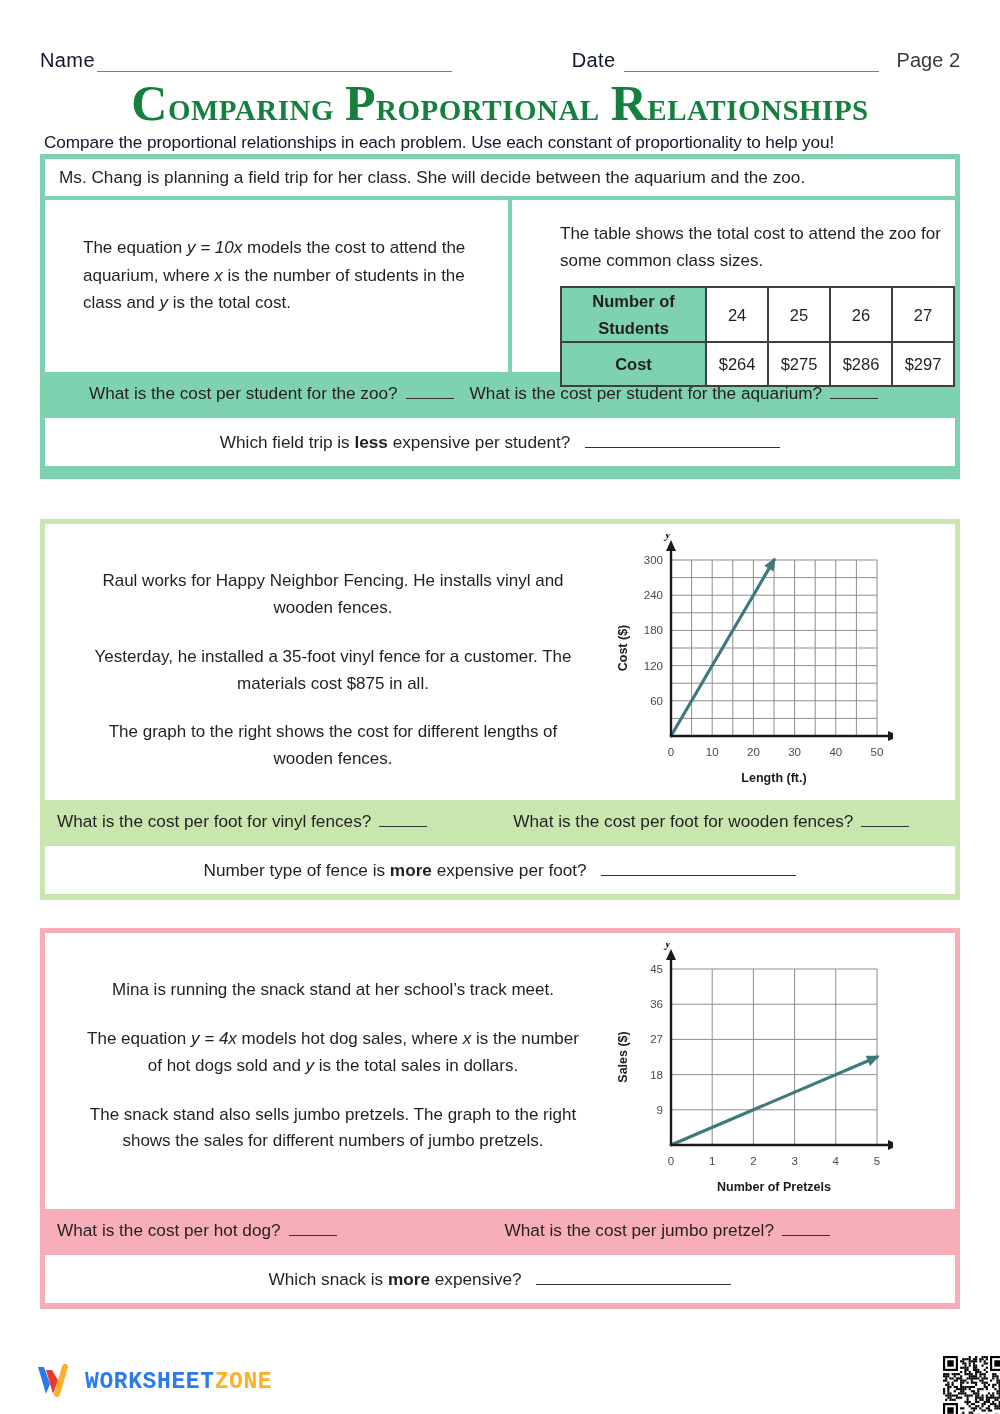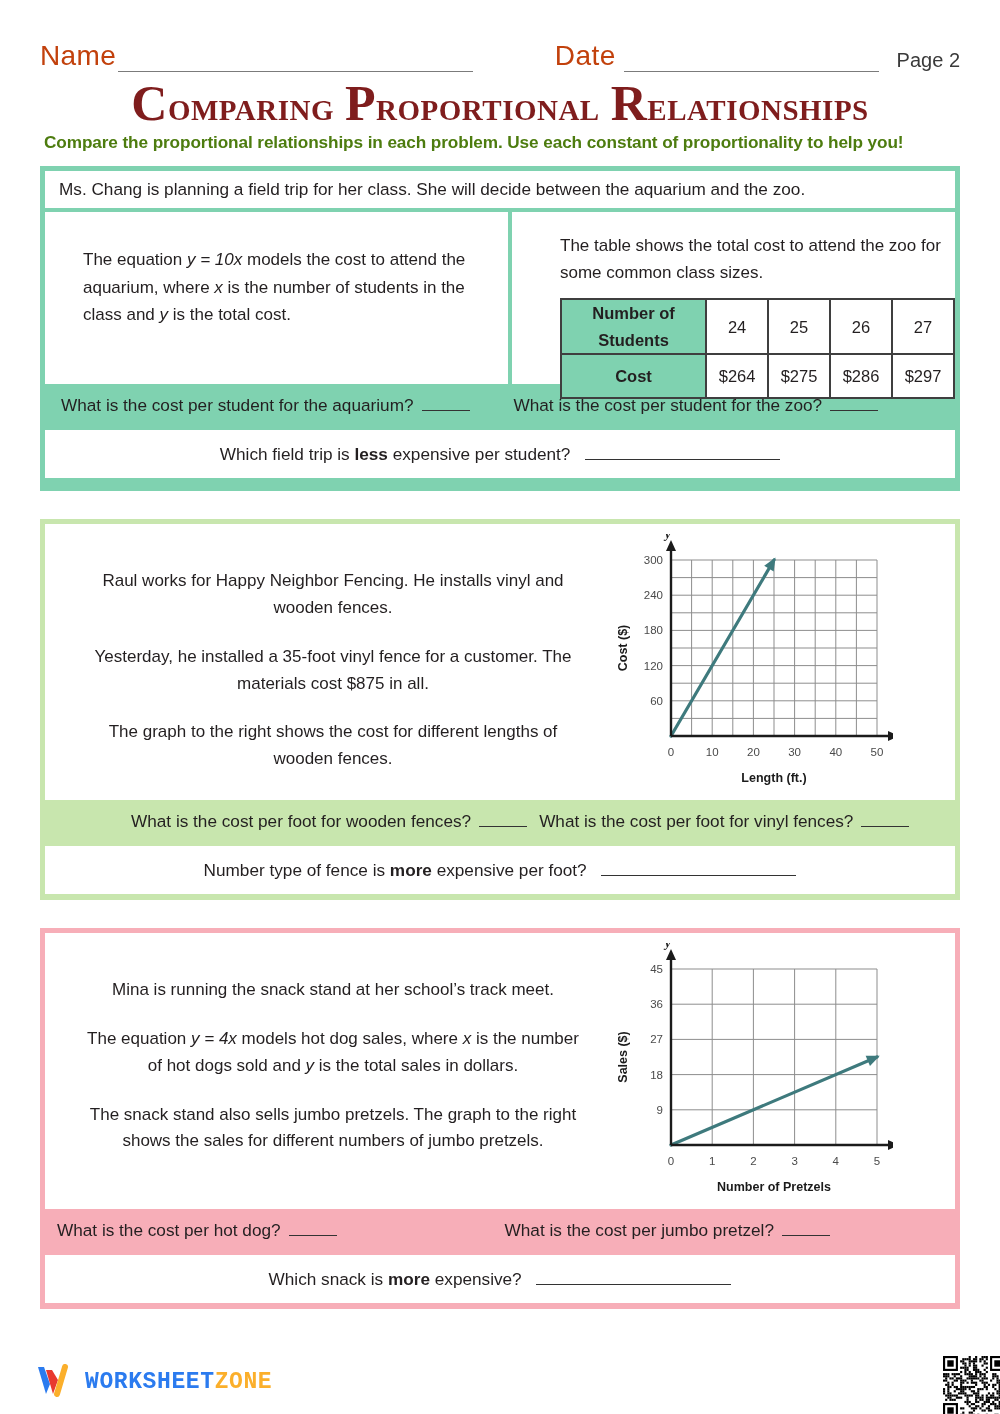--- a/index.html
+++ b/index.html
@@ -11,49 +11,49 @@
     position:relative;
     overflow:hidden;
   }
   .page{position:absolute;inset:0;}
 
   
   .topbar{
     position:absolute;left:40px;top:42px;width:920px;height:30px;
     display:flex;align-items:flex-end;
   }
-  .fieldlabel{font-size:28px;color:#c2410c;letter-spacing:.4px;text-align:center;}
+  .fieldlabel{font-size:20px;color:#0f172a;letter-spacing:.4px;text-align:center;}
   .rule{border-bottom:1.4px solid #7b7b7b;height:14px;}
   .rule-name{width:355px;margin-left:2px;}
   .rule-date{width:255px;margin-left:8px;}
   .sp{flex:1;}
   .pagenum{font-size:20px;color:#3a3a3a;margin-left:18px;}
 
   .title{
     position:absolute;left:0;right:0;top:78px;text-align:center;
     font-family:"Liberation Serif", serif;
     font-size:42px;
     font-weight:700;
     letter-spacing:.5px;
-    color:#7f1d1d;
+    color:#15803d;
     font-variant:small-caps;
     text-transform:lowercase;
     line-height:1;
   }
   .title .cap{font-size:50px;text-transform:uppercase;}
 
   .subtitle{
     position:absolute;left:44px;top:132px;width:912px;
-    font-size:17.2px;font-weight:700;color:#4d7c0f;
+    font-size:17.2px;font-weight:400;color:#0f172a;
     letter-spacing:-.1px;
   }
 
   
   .section{position:absolute;left:40px;width:920px;box-sizing:border-box;}
-  .sec1{top:166px;height:325px;background:#7fd2b0;padding:5px;}
+  .sec1{top:154px;height:325px;background:#7fd2b0;padding:5px;}
   .sec2{top:519px;height:381px;background:#c8e6ae;padding:5px;}
   .sec3{top:928px;height:381px;background:#f7aeb8;padding:5px;}
 
   .whitebox{background:#ffffff;box-sizing:border-box;}
 
   .s1-head{height:37px;display:flex;align-items:center;padding-left:14px;
            font-size:17.2px;}
   .s1-body{height:172px;margin-top:4px;display:flex;}
   .s1-left{width:464px;box-sizing:border-box;padding:34px 28px 0 38px;
            font-size:17px;line-height:1.62;}
@@ -150,26 +150,26 @@
             <td class="val">$275</td>
             <td class="val">$286</td>
             <td class="val">$297</td>
           </tr>
         </tbody>
           </table>
       </div>
     </div>
 
     <div class="qrow">
+      <span class="q" style="margin-left:44px;">
+        <span>What is the cost per student for the zoo?</span>
+        <span class="blank-s"></span>
+      </span>
       <span class="q" style="margin-left:16px;">
         <span>What is the cost per student for the aquarium?</span>
-        <span class="blank-s"></span>
-      </span>
-      <span class="q" style="margin-left:44px;">
-        <span>What is the cost per student for the zoo?</span>
         <span class="blank-s"></span>
       </span>
     </div>
 
     <div class="whitebox finalrow">
       <span class="q">
         <span>Which field trip is </span><b>less</b><span> expensive per student?</span>
         <span class="blank-l"></span>
       </span>
     </div>
@@ -227,26 +227,26 @@
               <text x="50" y="65.19999999999999" font-size="11.5" fill="#4a4a4a" text-anchor="end" font-family="&quot;Liberation Sans&quot;, sans-serif">240</text>
               <text x="50" y="30" font-size="11.5" fill="#4a4a4a" text-anchor="end" font-family="&quot;Liberation Sans&quot;, sans-serif">300</text>
               <text x="161" y="248" font-size="12.5" font-weight="700" fill="#1b1b1b" text-anchor="middle" font-family="&quot;Liberation Sans&quot;, sans-serif">Length (ft.)</text>
               <text x="14" y="114" font-size="12.5" font-weight="700" fill="#1b1b1b" text-anchor="middle" font-family="&quot;Liberation Sans&quot;, sans-serif" transform="rotate(-90 14 114)">Cost ($)</text>
             </svg>
         </div>
       </div>
     </div>
 
     <div class="qrow">
+      <span class="q" style="margin-left:12px;">
+        <span>What is the cost per foot for vinyl fences?</span>
+        <span class="blank-s"></span>
+      </span>
       <span class="q" style="margin-left:86px;">
         <span>What is the cost per foot for wooden fences?</span>
-        <span class="blank-s"></span>
-      </span>
-      <span class="q" style="margin-left:12px;">
-        <span>What is the cost per foot for vinyl fences?</span>
         <span class="blank-s"></span>
       </span>
     </div>
 
     <div class="whitebox finalrow">
       <span class="q">
         <span>Number type of fence is </span><b>more</b><span> expensive per foot?</span>
         <span class="blank-l"></span>
       </span>
     </div>

